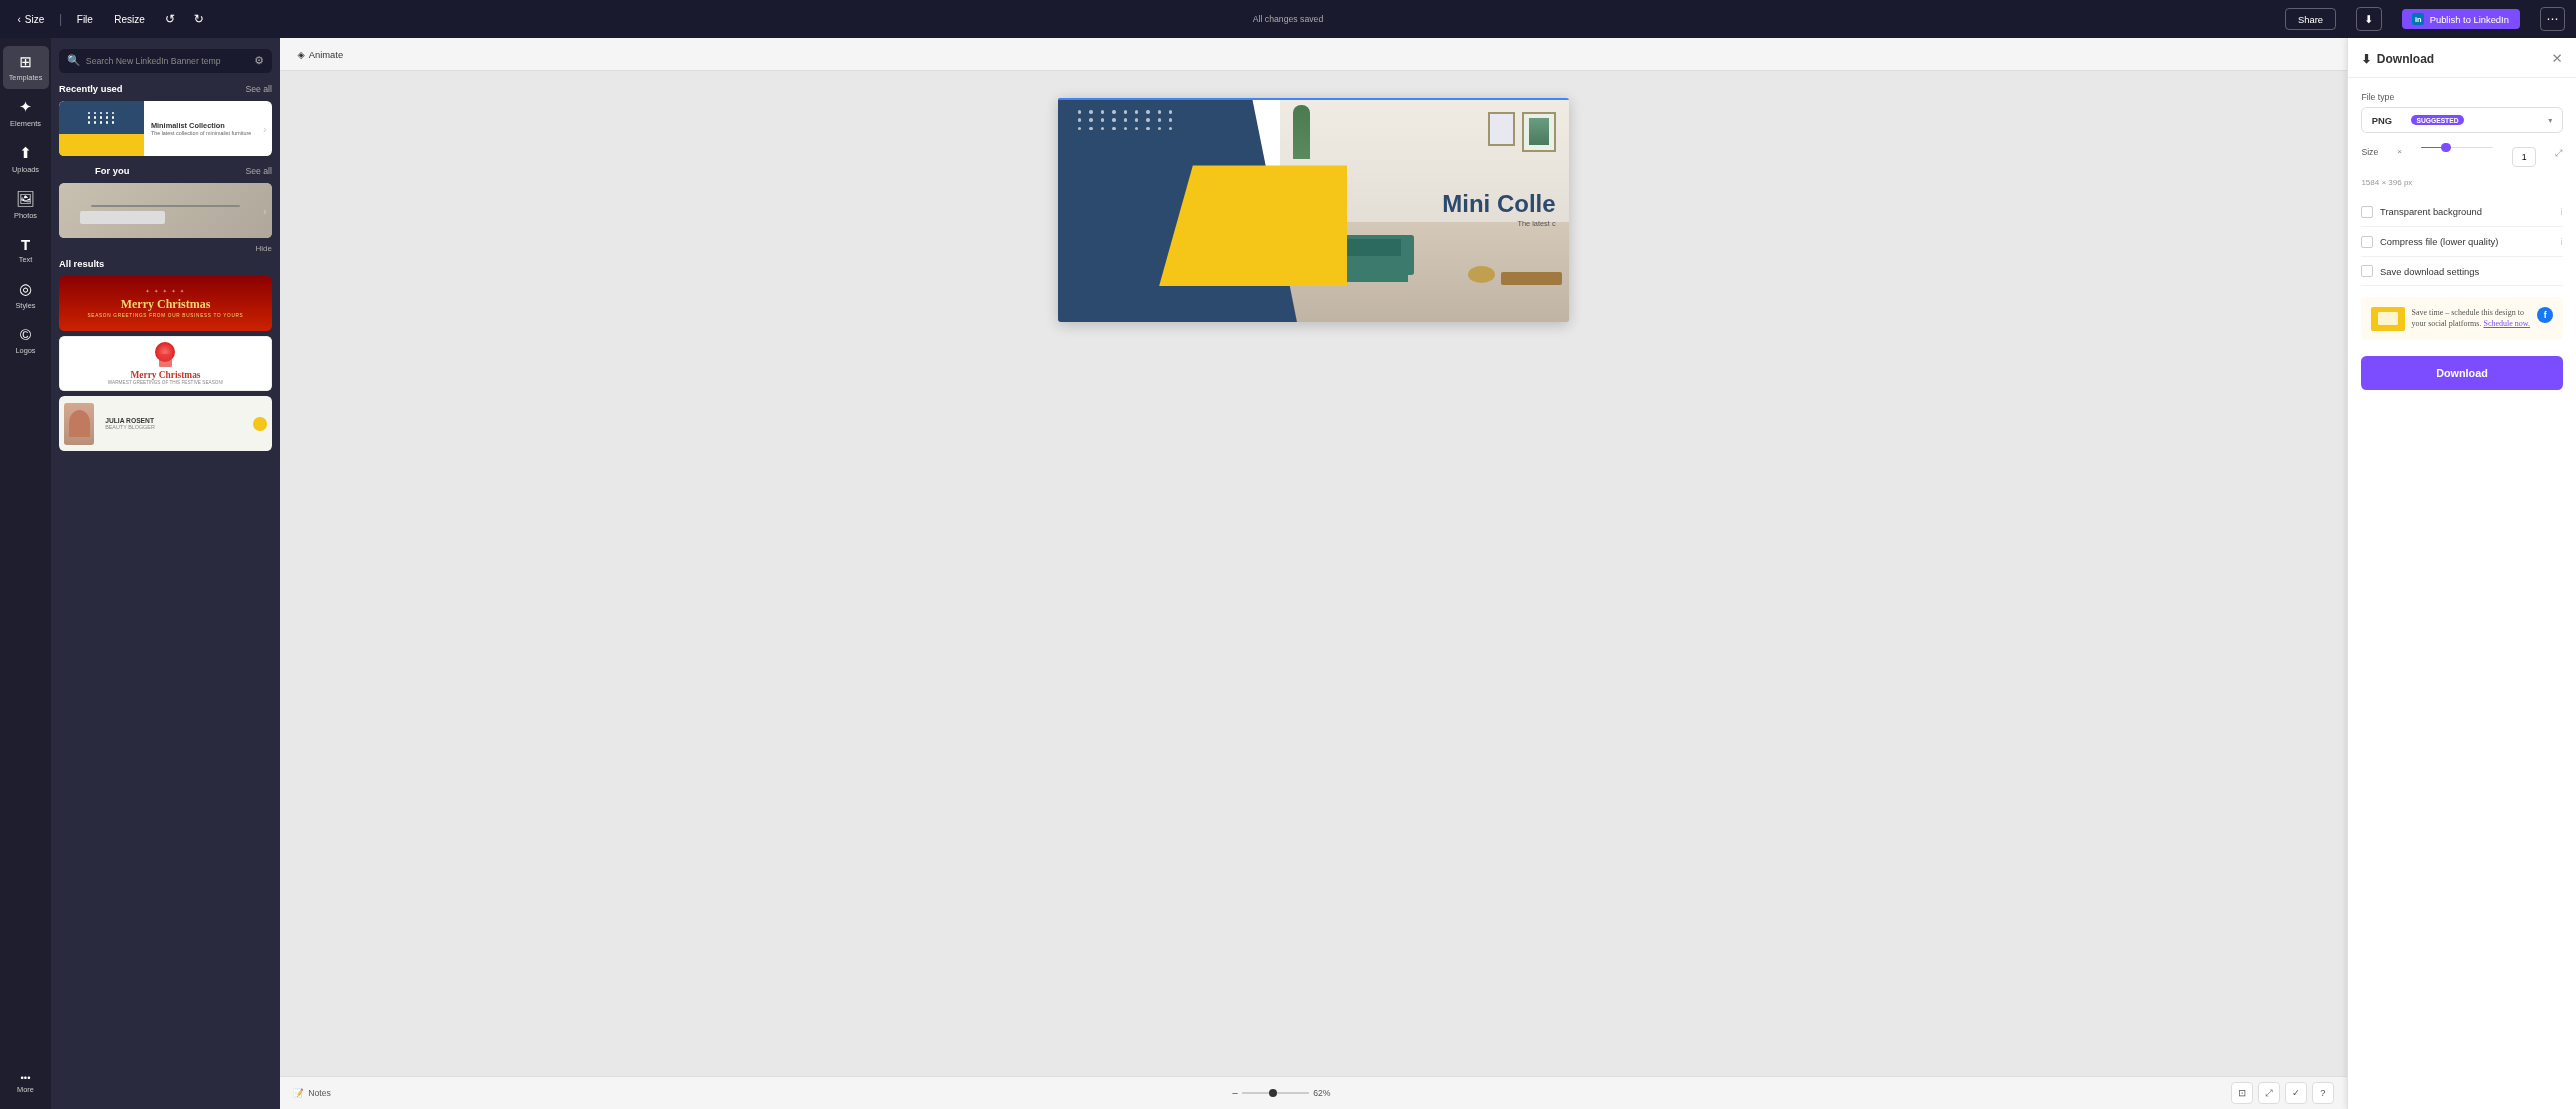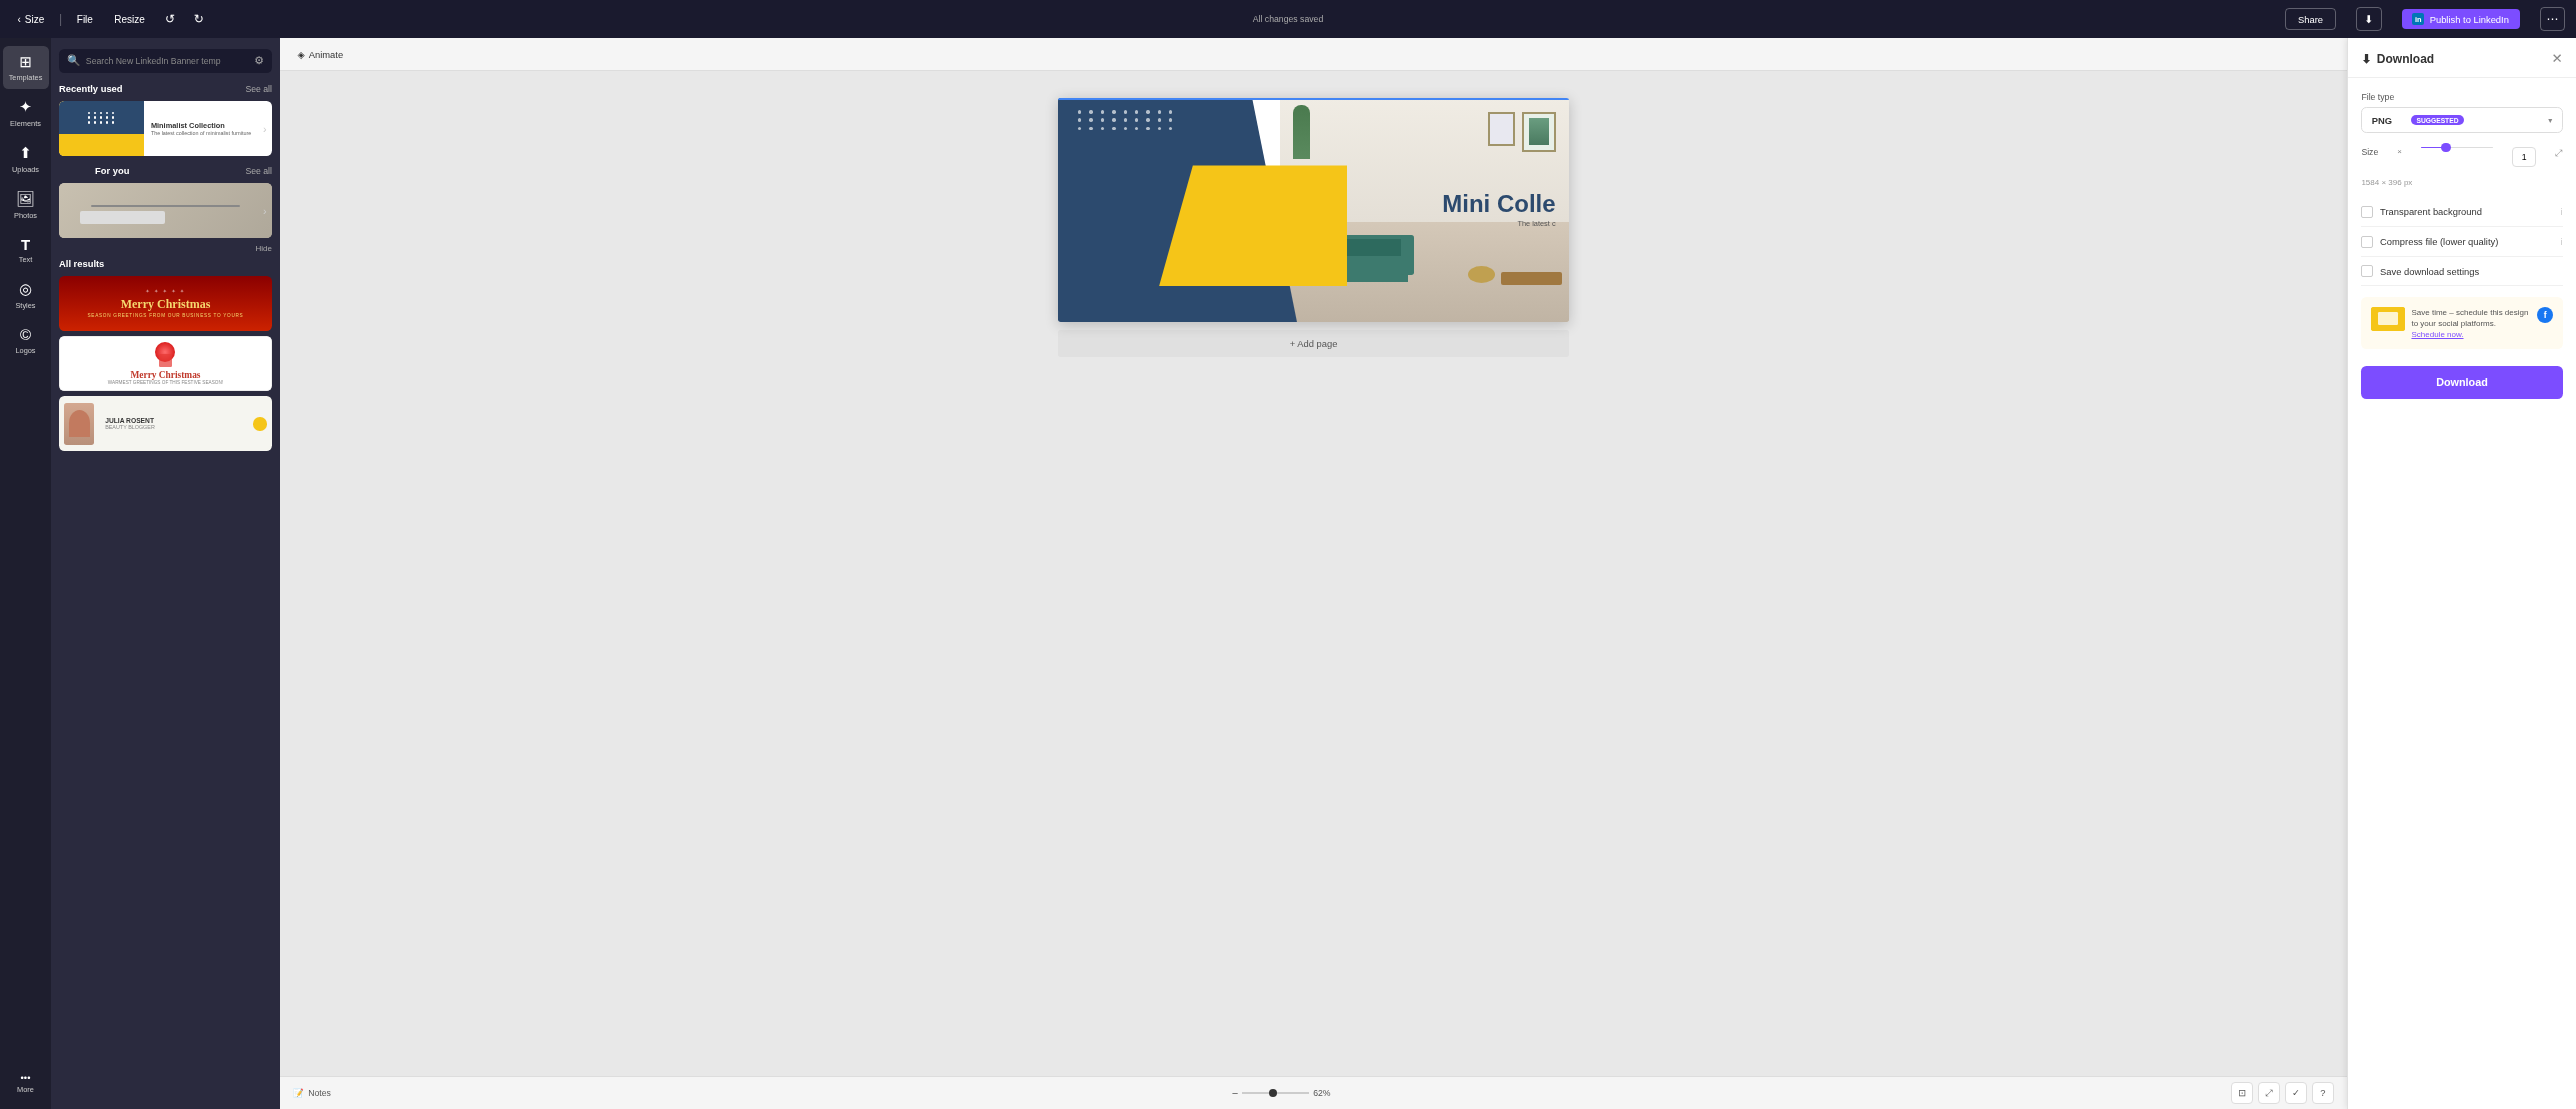--- a/index.html
+++ b/index.html
@@ -384,23 +384,20 @@
 
           <div style="position:absolute; right:13.4px; top:50%; transform:translateY(-50%); z-index:5; text-align:right;">
             <div style="font-size:24px; font-weight:900; color:#2c4a6e; line-height:1.0;">
               <span>Mini Colle</span>
             </div>
             <div style="font-size:7.4px; color:#555; margin-top:2.7px;">The latest c</div>
           </div>
         </div>
       </div>
 
-      <div class="add-page-bar">
-        <span>+ Add page</span>
-      </div>
     </div>
 
     <div class="bottom-bar">
       <div class="notes-btn">
         <span>📝</span>
         <span>Notes</span>
       </div>
       <div class="zoom-controls">
         <div style="display:flex; align-items:center; gap:4px;">
           <span style="cursor:pointer; font-size:10.8px; color:#555;">−</span>
@@ -473,21 +470,21 @@
         <span class="checkbox-label">Save download settings</span>
       </div>
 
       
       <div class="schedule-promo">
         <div class="promo-thumbnail">
           <div style="width:100%; height:100%; background:#f5c518; position:relative; display:flex; align-items:center; justify-content:center;">
             <div style="width:20px; height:13.4px; background:white; border-radius:1.3px; opacity:0.8;"></div>
           </div>
         </div>
-        <div style="flex:1;">
+        <div style="flex:1;font-family:Liberation Serif, serif;">
           <div class="promo-text">
             <span>Save time – schedule this design to your social platforms.</span>
             <a>Schedule now.</a>
           </div>
         </div>
         <div class="fb-icon">f</div>
       </div>
 
       
       <button class="download-btn">Download</button>

